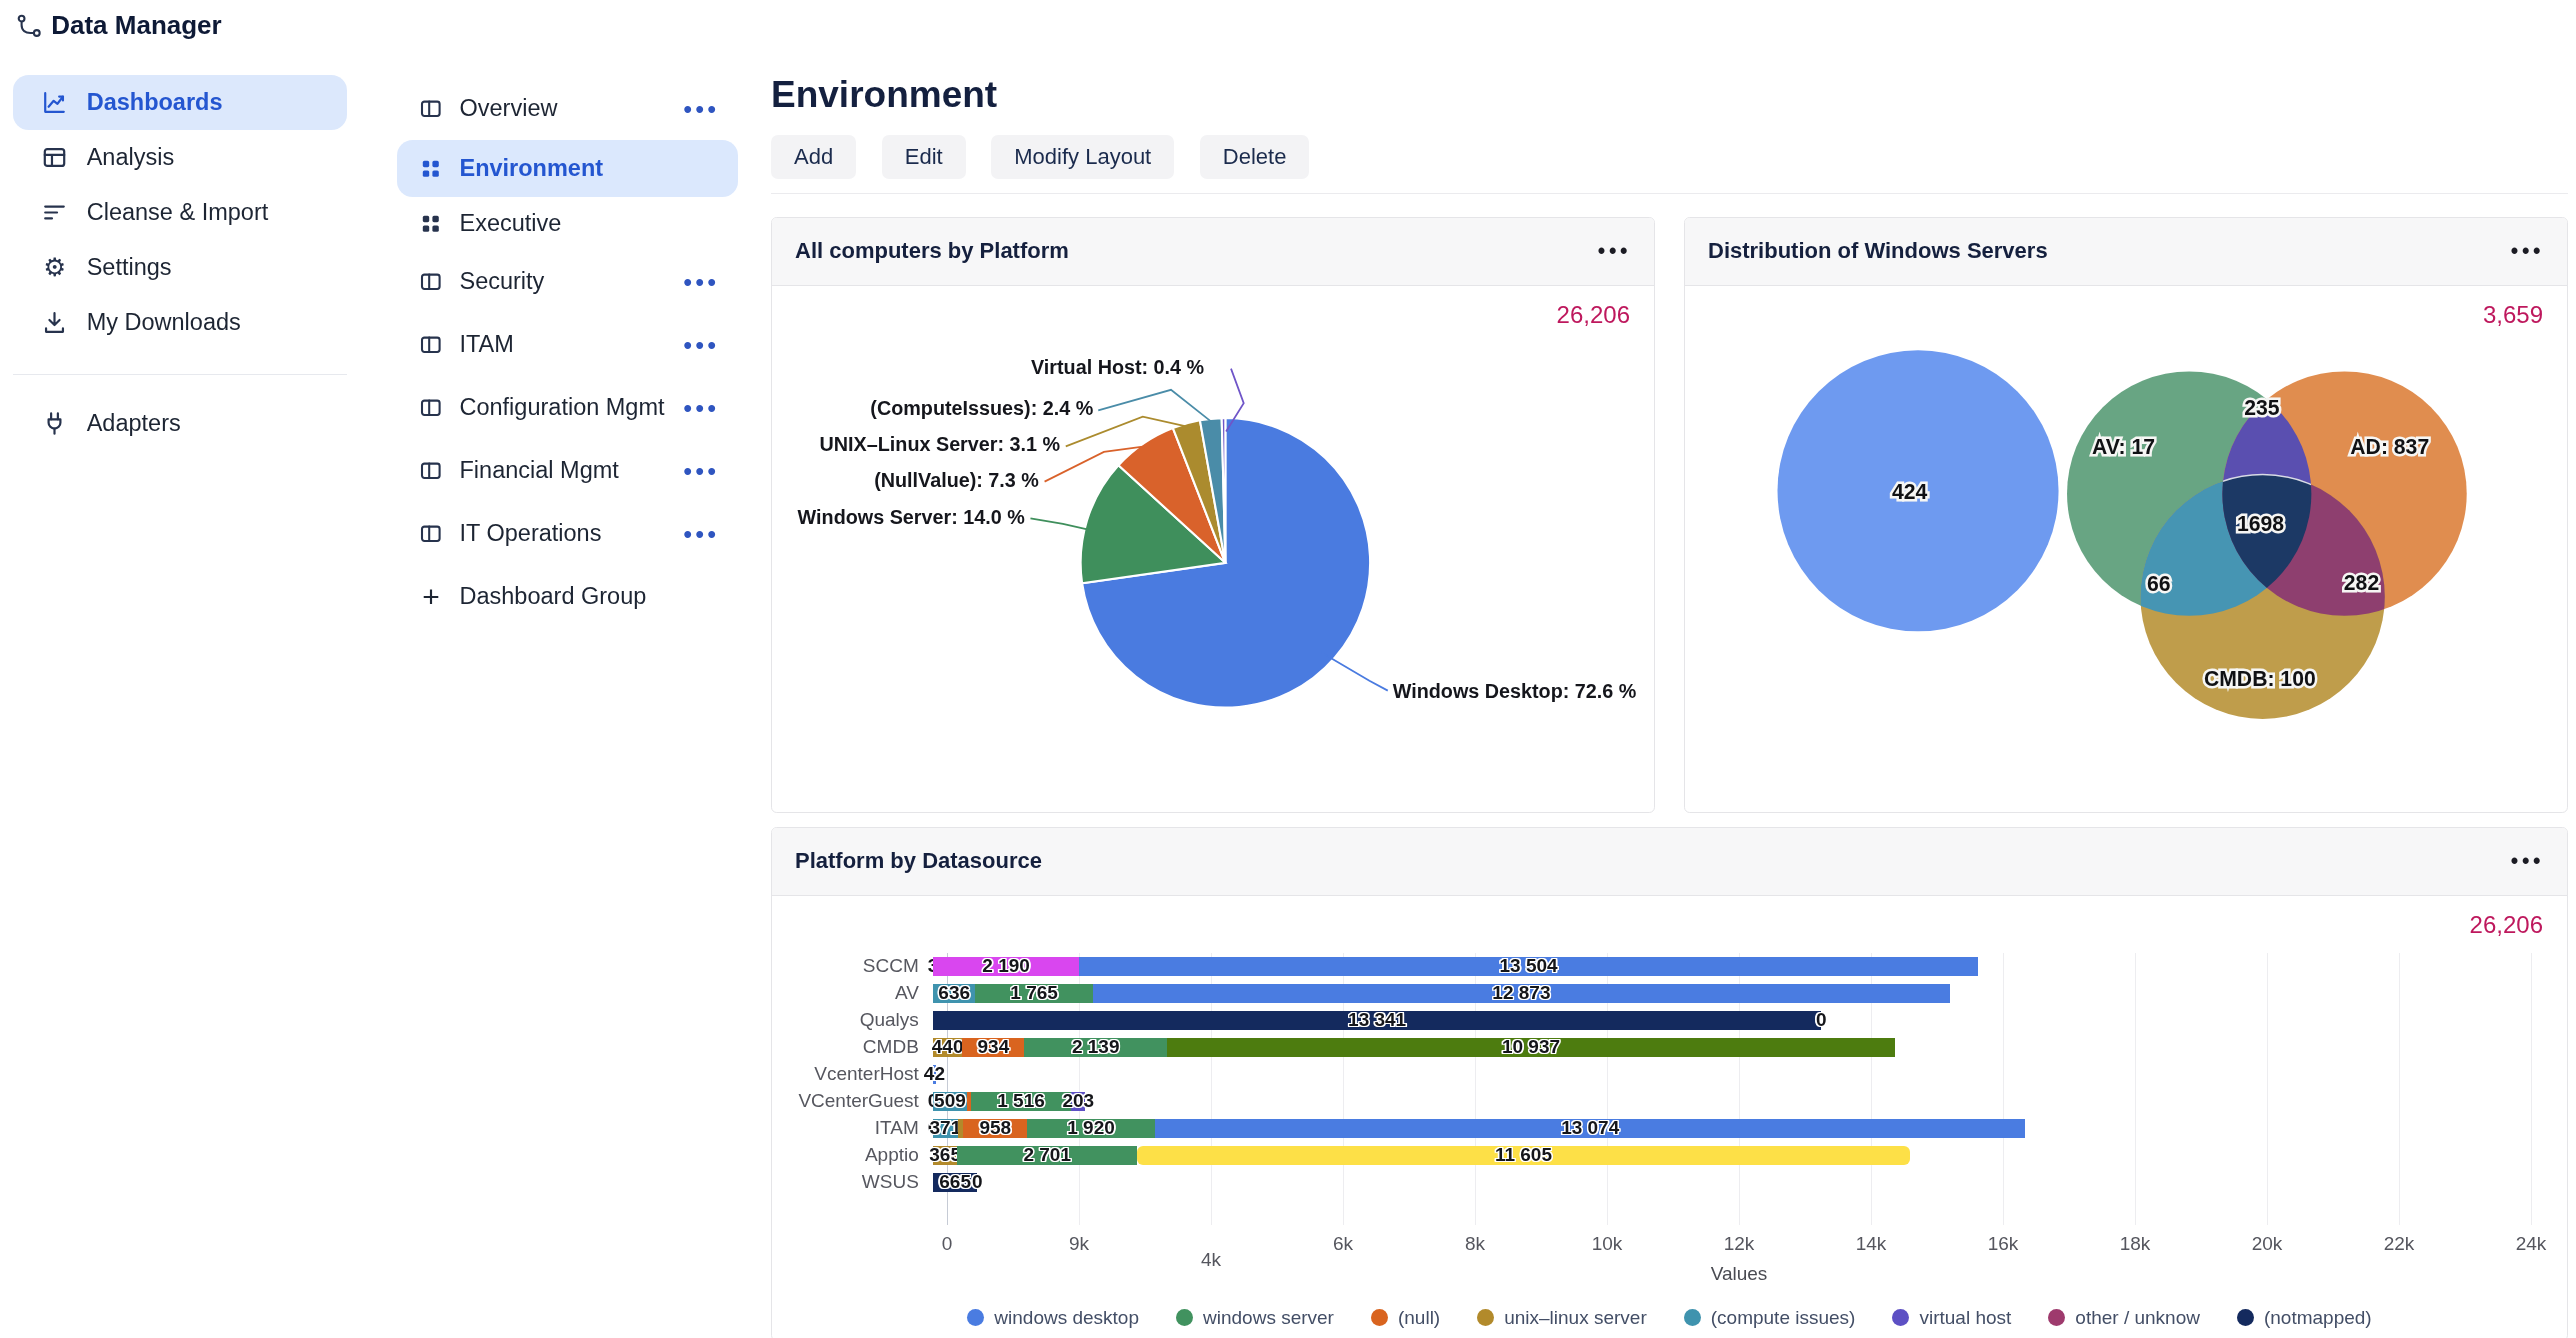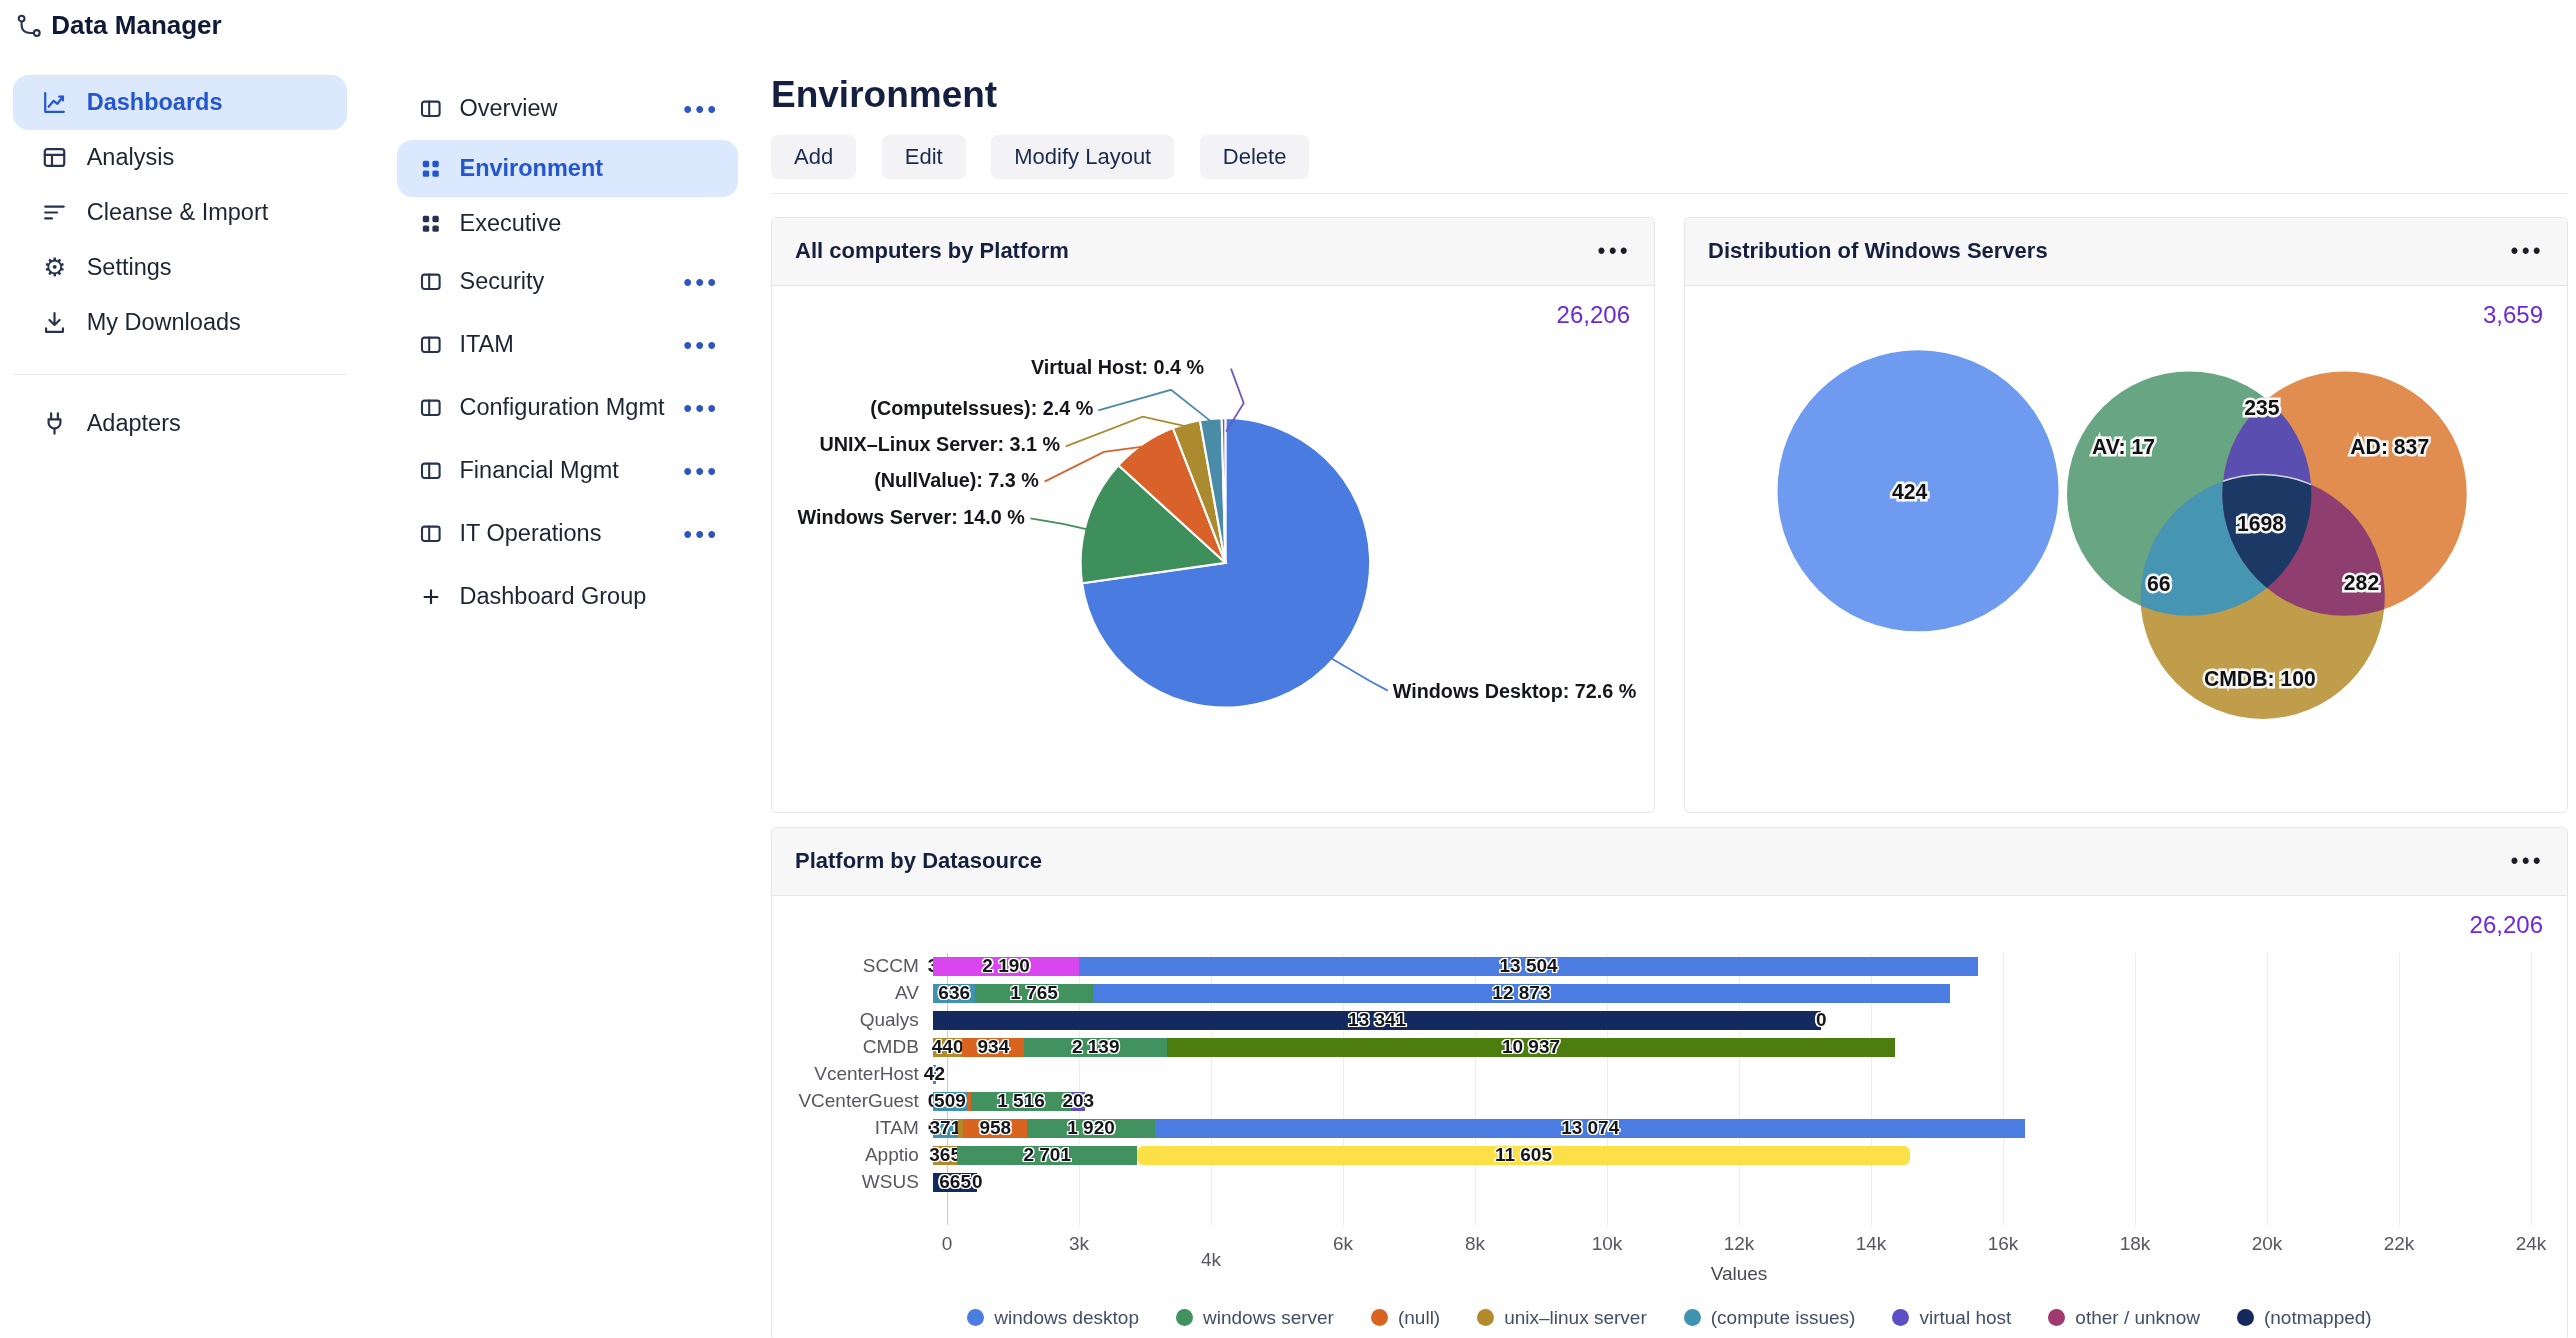--- a/index.html
+++ b/index.html
@@ -43,21 +43,21 @@
   .main-divider { border-bottom:1.4px solid #ebebee; margin-top:14.2px; }
   .cards-row { display:flex; gap:29px; margin-top:23px; }
   .card { border:1.4px solid #e5e5e8; border-radius:5.7px; background:#fff; overflow:hidden; }
   .card.half { width:891px; height:596px; }
   .card.wide { width:100%; height:514px; margin-top:14.2px; }
   .card-head { height:68px; background:#f7f7f8; border-bottom:1.4px solid #e5e5e8; display:flex;
                align-items:center; justify-content:space-between; padding:0 23px; }
   .card-title { font-size:22px; font-weight:700; color:#15203e; }
   .dots-menu { font-size:21.3px; letter-spacing:3.6px; color:#1c1c24; font-weight:700; line-height:0.4; }
   .card-body { position:relative; height:calc(100% - 70px); }
-  .total-badge { position:absolute; top:15.6px; right:24px; color:#6d28d9; font-size:24px; z-index:5; }
+  .total-badge { position:absolute; top:15.6px; right:24px; color:#be185d; font-size:24px; z-index:5; }
 
   
   .chart-svg { width:100%; height:100%; display:block; }
   svg text { font-family:"Liberation Sans", sans-serif; }
   .pie-label { font-size:28px; font-weight:700; fill:#15161c; }
   .venn-label { font-size:30px; font-weight:700; fill:#101114; paint-order:stroke; stroke:#f6f6f4; stroke-width:7px; }
 
   
   .grid-layer { position:absolute; left:175px; right:36px; top:57px; height:272px; }
   .vline { position:absolute; top:0; bottom:0; width:1.4px; background:#ededf0; }
@@ -445,21 +445,21 @@
                   <span class="seg-label">665</span>
                 </div>
                 <div class="bar-seg" style="width: 0%;">
                   <span class="seg-label">0</span>
                 </div>
               </div>
             </div>
           </div>
         <div class="axis-row" id="axis-row">
             <span class="tick" style="left: 0%;">0</span>
-            <span class="tick" style="left: 8.33333%;">3k</span>
+            <span class="tick" style="left: 8.33333%;">9k</span>
             <span class="tick" style="left: 16.6667%; margin-top: 16px;">4k</span>
             <span class="tick" style="left: 25%;">6k</span>
             <span class="tick" style="left: 33.3333%;">8k</span>
             <span class="tick" style="left: 41.6667%;">10k</span>
             <span class="tick" style="left: 50%;">12k</span>
             <span class="tick" style="left: 58.3333%;">14k</span>
             <span class="tick" style="left: 66.6667%;">16k</span>
             <span class="tick" style="left: 75%;">18k</span>
             <span class="tick" style="left: 83.3333%;">20k</span>
             <span class="tick" style="left: 91.6667%;">22k</span>

